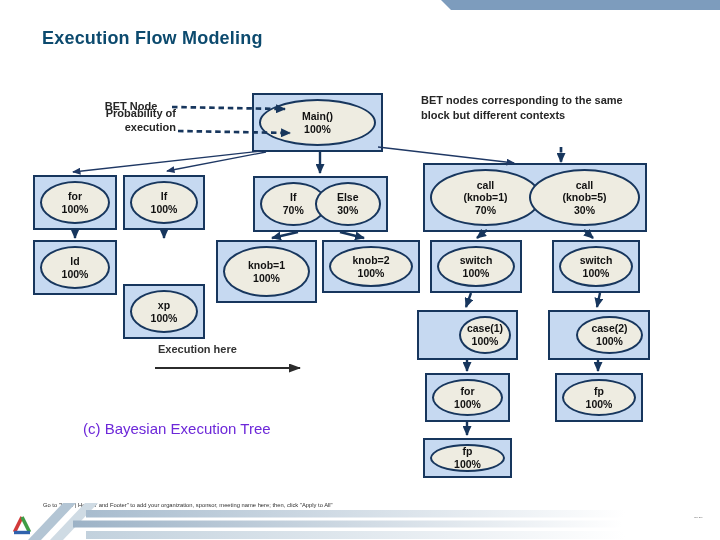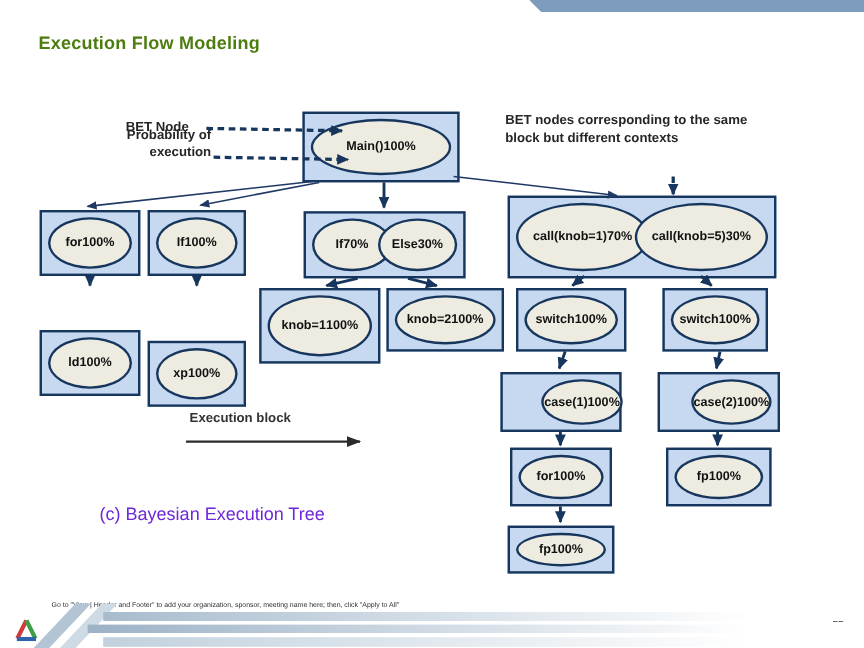--- a/index.html
+++ b/index.html
@@ -8,21 +8,21 @@
     background:#ffffff;font-family:"Liberation Sans",sans-serif;
   }
   .abs{position:absolute;}
   
   #top-bar{
     left:441px;top:0;width:279px;height:10px;background:#7d9cbd;
     clip-path:polygon(0 0,100% 0,100% 100%,10px 100%);
   }
   
   #slide-title{
-    left:32px;top:28px;font-size:15px;font-weight:bold;color:#4d7c0f;
+    left:42px;top:28px;font-size:18px;font-weight:bold;color:#0c4a6e;
     letter-spacing:.2px;white-space:nowrap;
   }
   
   .note{font-weight:bold;color:#262626;}
   #bet-node-label{left:95px;top:100px;width:72px;font-size:11px;text-align:center;}
   #probability-label{left:80px;top:106px;width:96px;font-size:11px;text-align:right;line-height:1.3;}
   #context-note{left:421px;top:93px;width:207px;font-size:11px;line-height:1.33;}
   #execution-order-label{left:158px;top:343px;font-size:11px;color:#333;font-weight:bold;}
   #caption{left:83px;top:420px;font-size:15px;color:#6d28d9;}
   #footer-text{left:43px;top:502px;width:330px;font-size:5.8px;color:#303030;white-space:nowrap;}
@@ -30,21 +30,21 @@
   
   #nodes-layer{left:0;top:0;width:720px;height:540px;}
   .node-box{
     position:absolute;box-sizing:border-box;background:#c6d9f1;
     border:2.5px solid #17365d;display:flex;align-items:center;justify-content:center;
     padding:4px 5px;
   }
   .node-ellipse{
     background:#eeece1;border:2.5px solid #17365d;border-radius:50%;
     box-sizing:border-box;flex:1 1 0;height:100%;
-    display:flex;flex-direction:row;align-items:center;justify-content:center;
+    display:flex;flex-direction:column;align-items:center;justify-content:center;
     font-size:10.5px;font-weight:bold;color:#111;line-height:1.2;text-align:center;
   }
   .node-ellipse + .node-ellipse{margin-left:-12px;}
   
   #edges-layer{left:0;top:0;width:720px;height:540px;pointer-events:none;}
   .edge-thick{stroke:#17365d;stroke-width:2.4;}
   .edge-thin{stroke:#1f3864;stroke-width:1.3;}
   .edge-dashed{stroke:#17365d;stroke-width:2.7;stroke-dasharray:5.5 3.8;}
   .edge-xorder{stroke:#2b2b2b;stroke-width:2;}
   #bottom-deco{left:0;top:495px;width:720px;height:45px;}
@@ -94,21 +94,21 @@
         <div>call</div>
         <div>(knob=1)</div>
         <div>70%</div>
       </div>
       <div class="node-ellipse">
         <div>call</div>
         <div>(knob=5)</div>
         <div>30%</div>
       </div>
     </div>
-    <div class="node-box" style="left: 33px; top: 240px; width: 84px; height: 55px; margin-top: 35px;">
+    <div class="node-box" style="left: 33px; top: 240px; width: 84px; height: 55px;">
       <div class="node-ellipse">
         <div>ld</div>
         <div>100%</div>
       </div>
     </div>
     <div class="node-box" style="left: 123px; top: 240px; width: 82px; height: 55px; margin-top: 44px;">
       <div class="node-ellipse">
         <div>xp</div>
         <div>100%</div>
       </div>
@@ -195,21 +195,21 @@
     <line x1="487" y1="230" x2="477" y2="238" class="edge-thick" marker-end="url(#ah)"></line>
     <line x1="584" y1="230" x2="593" y2="238" class="edge-thick" marker-end="url(#ah)"></line>
     <line x1="471" y1="293" x2="466" y2="307" class="edge-thick" marker-end="url(#ah)"></line>
     <line x1="600" y1="293" x2="597" y2="307" class="edge-thick" marker-end="url(#ah)"></line>
     <line x1="467" y1="360" x2="467" y2="371" class="edge-thick" marker-end="url(#ah)"></line>
     <line x1="598" y1="360" x2="598" y2="371" class="edge-thick" marker-end="url(#ah)"></line>
     <line x1="467" y1="422" x2="467" y2="435" class="edge-thick" marker-end="url(#ah)"></line>
     <line x1="155" y1="368" x2="300" y2="368" class="edge-xorder" marker-end="url(#ahx)"></line>
   </svg>
 
-<div id="execution-order-label" class="abs">Execution block</div>
+<div id="execution-order-label" class="abs">Execution here</div>
 <div id="caption" class="abs">(c) Bayesian Execution Tree</div>
 <div id="footer-text" class="abs">Go to "View | Header and Footer" to add your organization, sponsor, meeting name here; then, click "Apply to All"</div>
 <div id="page-number" class="abs">22</div>
 
 <svg id="bottom-deco" class="abs" width="720" height="45" viewBox="0 495 720 45">
   <defs>
     <linearGradient id="gA" x1="0" y1="0" x2="1" y2="0">
       <stop offset="0" stop-color="#a8bcce"></stop>
         <stop offset="0.85" stop-color="#ffffff"></stop>
     </linearGradient>

